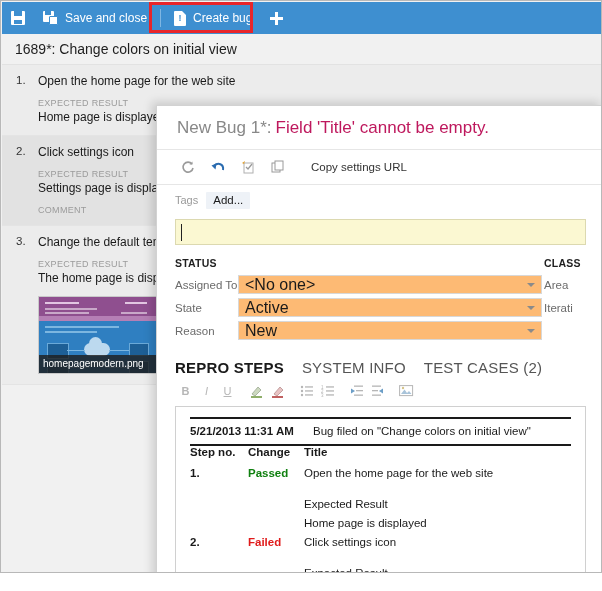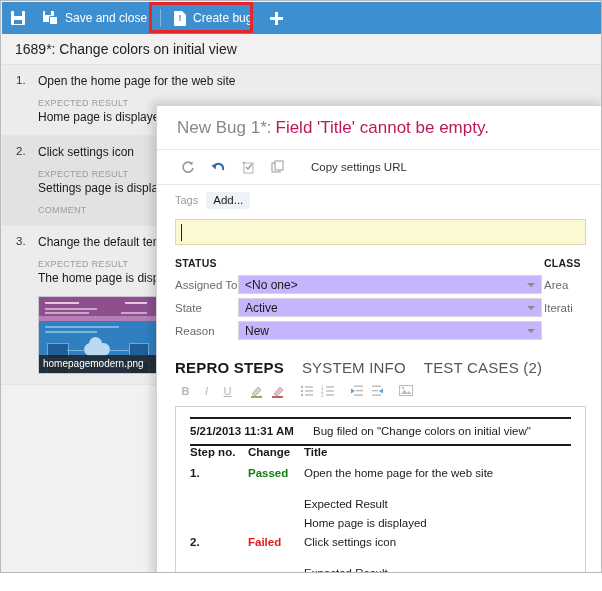--- a/index.html
+++ b/index.html
@@ -176,23 +176,23 @@
   .fcol.right{width:60px;margin-left:2px;}
   .sec-hdr{
     font-size:10.5px;font-weight:bold;color:#1f1f1f;letter-spacing:.2px;margin-bottom:6px;
     white-space:nowrap;
   }
   .frow{display:flex;align-items:center;height:19px;margin-bottom:4px;}
   .flbl{
     width:63px;font-size:11.5px;color:#6b6b6b;flex:none;white-space:nowrap;
   }
   .fctl{
-    flex:1;height:19px;border:1px solid #d8d8d8;background:#c4b5fd;position:relative;
+    flex:1;height:19px;border:1px solid #d8d8d8;background:#fdba74;position:relative;
     display:flex;align-items:center;padding-left:6px;box-sizing:border-box;
-    font-size:12px;color:#1a1a1a;
+    font-size:16px;color:#1a1a1a;
   }
   .fctl .chev{
     position:absolute;right:6px;top:7px;width:0;height:0;
     border-left:4px solid transparent;border-right:4px solid transparent;
     border-top:4px solid #8a8a8a;
   }
 
   .tabs{
     display:flex;align-items:flex-end;margin:14px 0 0 18px;height:18px;
   }

